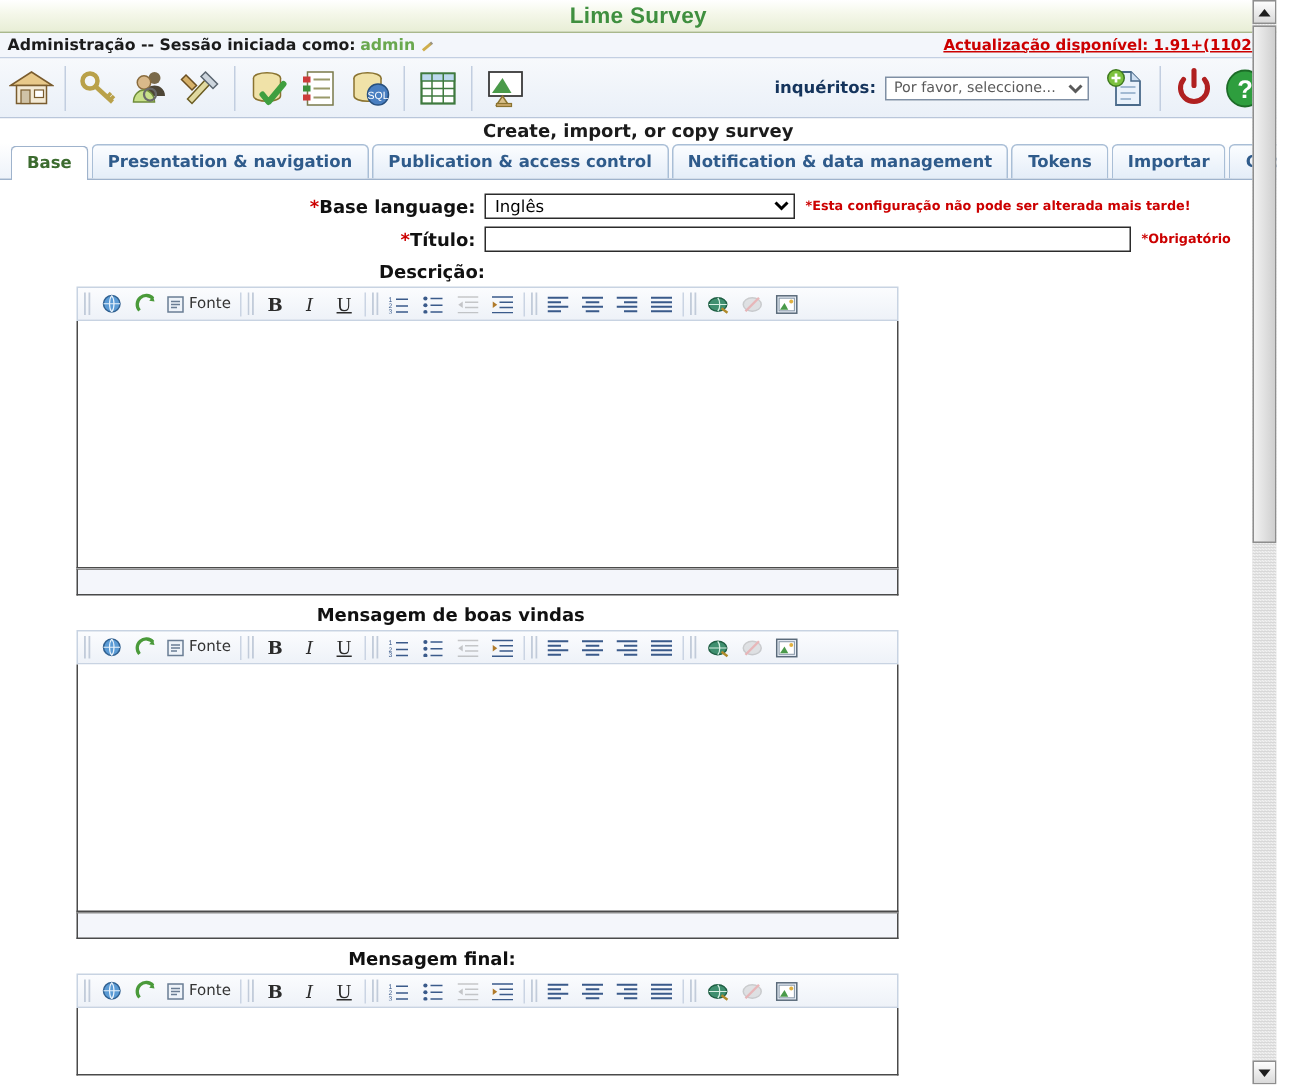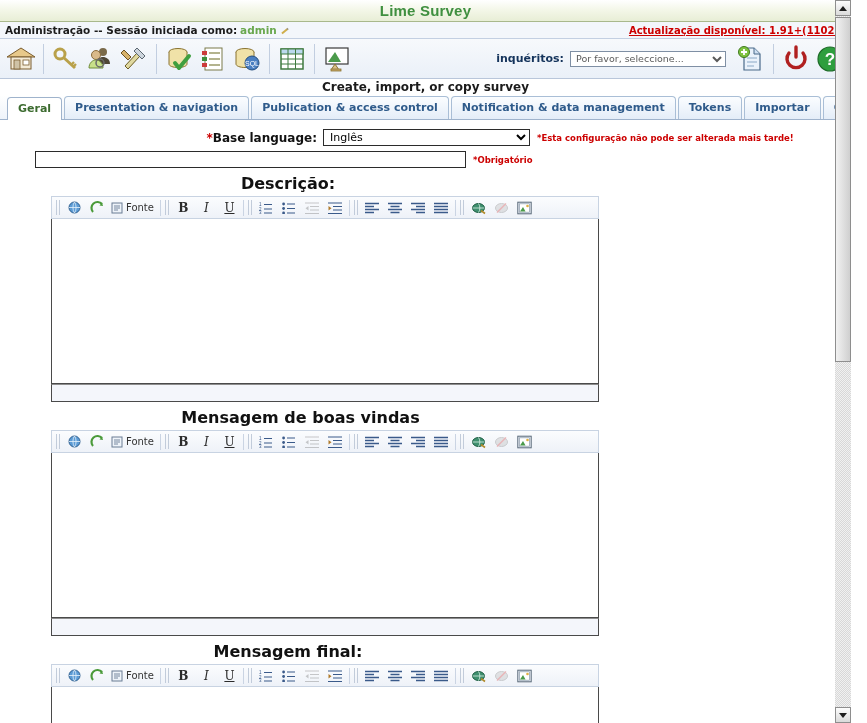--- a/index.html
+++ b/index.html
@@ -98,21 +98,21 @@
   }
   .tb-btn svg { display: block; }
   .tb-spacer { flex: 1; }
 
   .surveysel {
     display: flex; align-items: center;
     font-size: 11px; font-weight: bold; color: #15345c;
   }
   .surveysel select {
     margin-left: 6px;
-    width: 156px;
+    width: 136px;
     height: 16px;
     font-size: 9.5px;
     font-family: "DejaVu Sans", "Liberation Sans", sans-serif;
     color: #5a5a5a;
     border: 1px solid #7f8fa4;
     background: #fff;
     padding: 0 1px;
   }
 
   
@@ -202,21 +202,21 @@
     margin-left: 7px;
     font-size: 8.5px;
     color: #cc0000;
     font-weight: bold;
     white-space: nowrap;
   }
 
   
   .editor-label {
     text-align: center;
-    font-size: 16px;
+    font-size: 12px;
     font-weight: bold;
     color: #111;
     margin: 6px 0 3px 0;
     padding-right: 275px;
   }
   .editor-label.center-wide { padding-right: 250px; }
   .editor {
     width: 548px;
     margin-left: 51px;
     box-sizing: border-box;
@@ -442,21 +442,21 @@
       <svg width="30" height="30" viewBox="0 0 30 30">
         <circle cx="15" cy="15" r="12" fill="#2e9e3e" stroke="#1d6b28" stroke-width="1.2"></circle>
         <text x="15" y="21" font-size="17" font-weight="bold" fill="#ffffff" text-anchor="middle" font-family="sans-serif">?</text>
       </svg>
     </div>
   </div>
 
   <div class="pageheading">Create, import, or copy survey</div>
 
   <div class="tabstrip">
-    <div class="tab active">Geral</div>
+    <div class="tab active">Base</div>
     <div class="tab">Presentation &amp; navigation</div>
     <div class="tab">Publication &amp; access control</div>
     <div class="tab">Notification &amp; data management</div>
     <div class="tab">Tokens</div>
     <div class="tab">Importar</div>
     <div class="tab">Copy</div>
   </div>
 
   <div class="formarea">
 
@@ -466,20 +466,23 @@
       </div>
       <div class="fctrl">
         <select class="baselang">
           <option>Inglês</option>
         </select>
         <span class="hint">*Esta configuração não pode ser alterada mais tarde!</span>
       </div>
     </div>
 
     <div class="frow">
+      <div class="flabel">
+        <span class="req">*</span><span>Título:</span>
+      </div>
       <div class="fctrl">
         <input class="titlefield" type="text" value="" style="">
         <span class="hint">*Obrigatório</span>
       </div>
     </div>
 
     <div class="editor-label">Descrição:</div>
     <div class="editor">
       <div class="ed-toolbar">
         <div class="ed-grip"></div>

